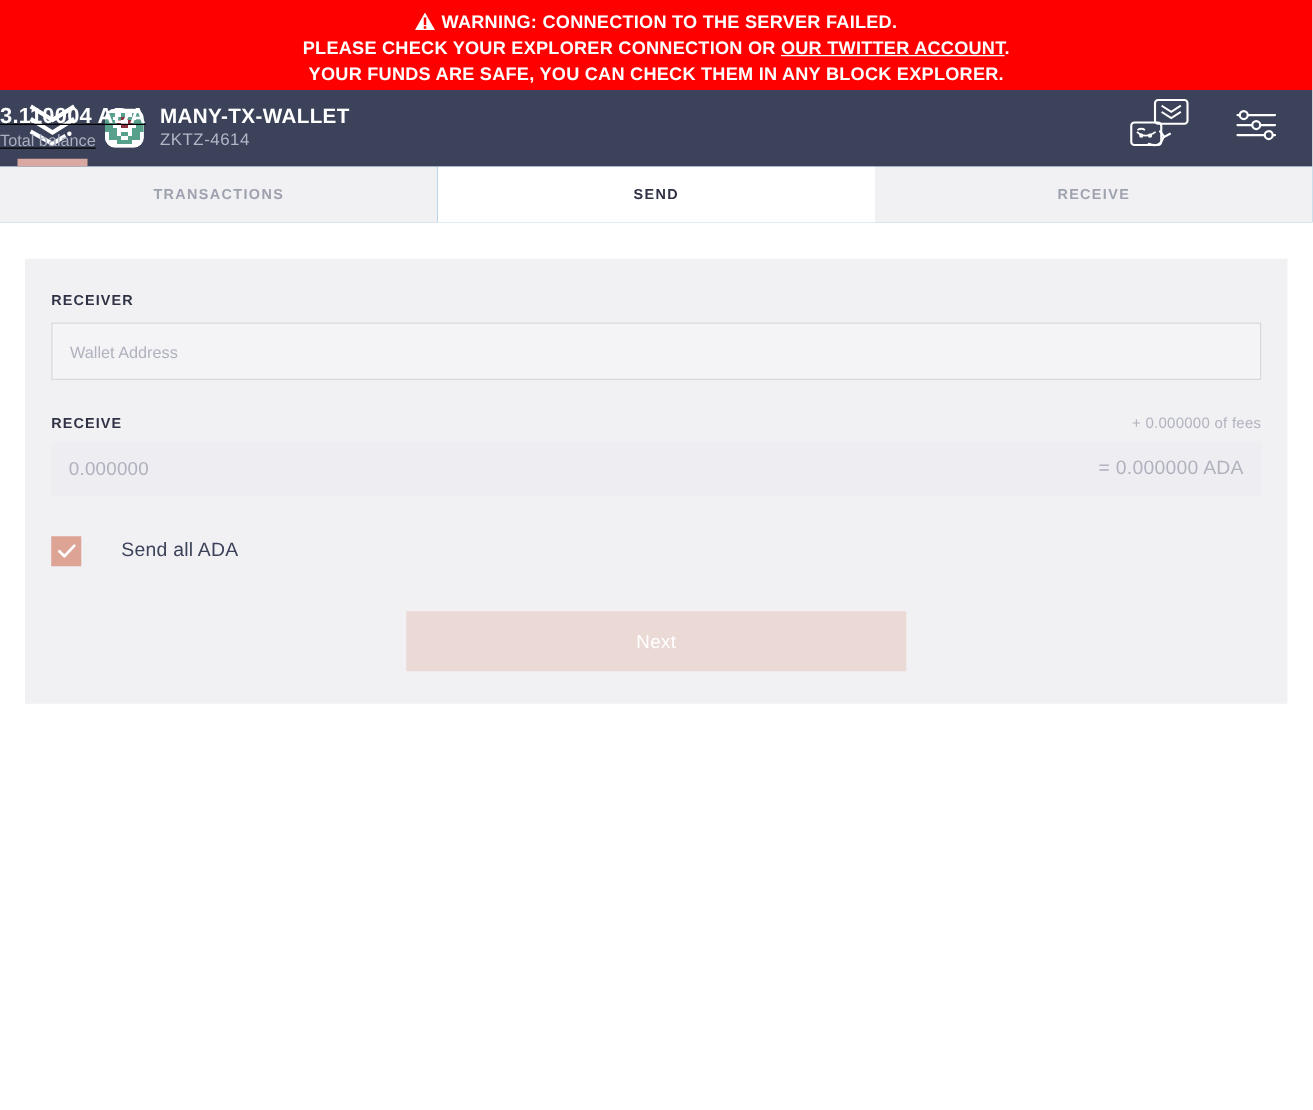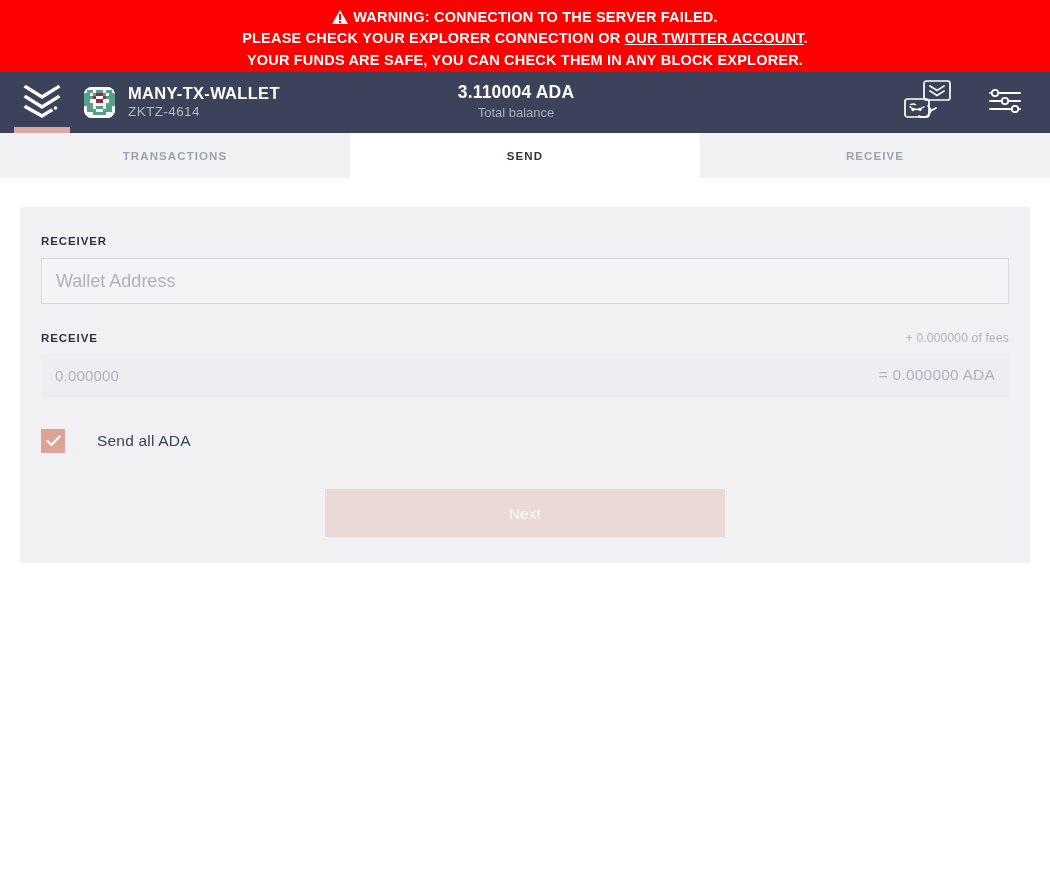--- a/index.html
+++ b/index.html
@@ -83,22 +83,23 @@
   }
   .wallet-sub {
     color: #b3b8c6;
     font-size: 13.5px;
     letter-spacing: 0.4px;
     line-height: 1.3;
   }
   .balance-block {
     position: absolute;
     left: 0; right: 18px;
-    text-align: center;
+    text-align: left;
     pointer-events: none;
+    text-decoration: underline;
   }
   .balance-amount {
     color: #ffffff;
     font-size: 17.5px;
     font-weight: 600;
     line-height: 1.25;
     letter-spacing: 0.2px;
   }
   .balance-label {
     color: #aab0c0;
@@ -151,21 +152,21 @@
     letter-spacing: 0.9px;
     color: #2f3245;
     margin-bottom: 11px;
   }
   .receiver-input {
     width: 968px;
     height: 46px;
     border: 1px solid #d8d9e0;
     background: #f4f4f7;
     padding: 0 14px;
-    font-size: 18px;
+    font-size: 13px;
     color: #3b4259;
     font-family: "Liberation Sans", sans-serif;
     outline: none;
   }
   .receiver-input::placeholder { color: #b0b2bd; }
 
   .amount-head {
     display: flex;
     align-items: baseline;
     justify-content: space-between;

